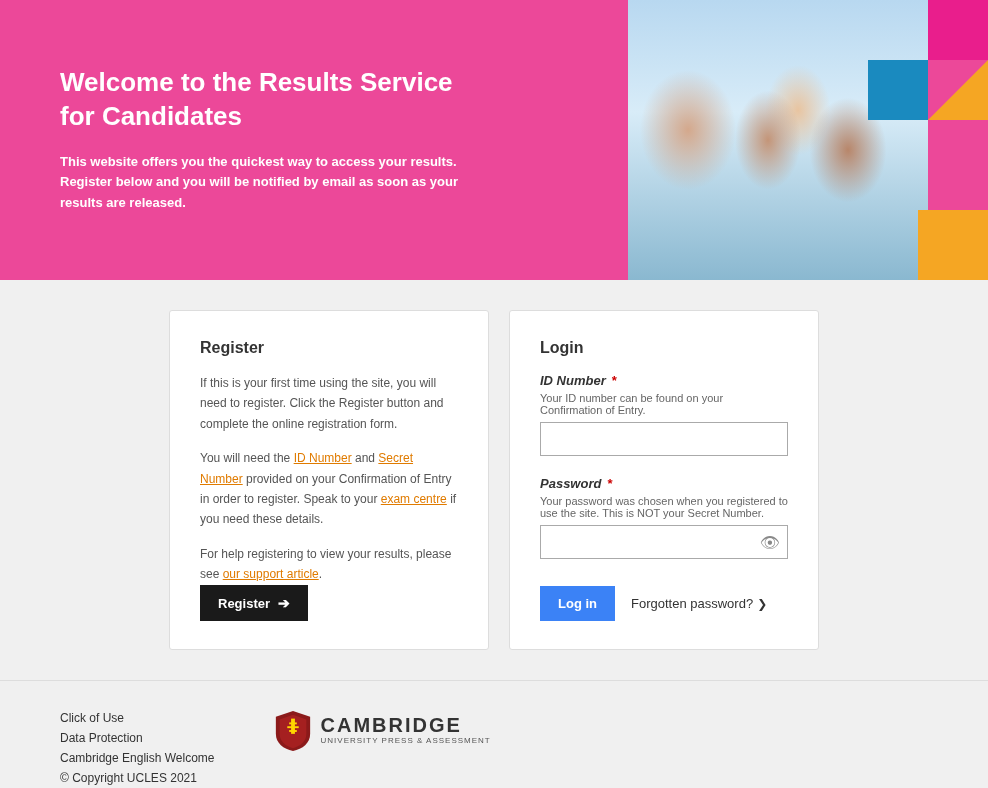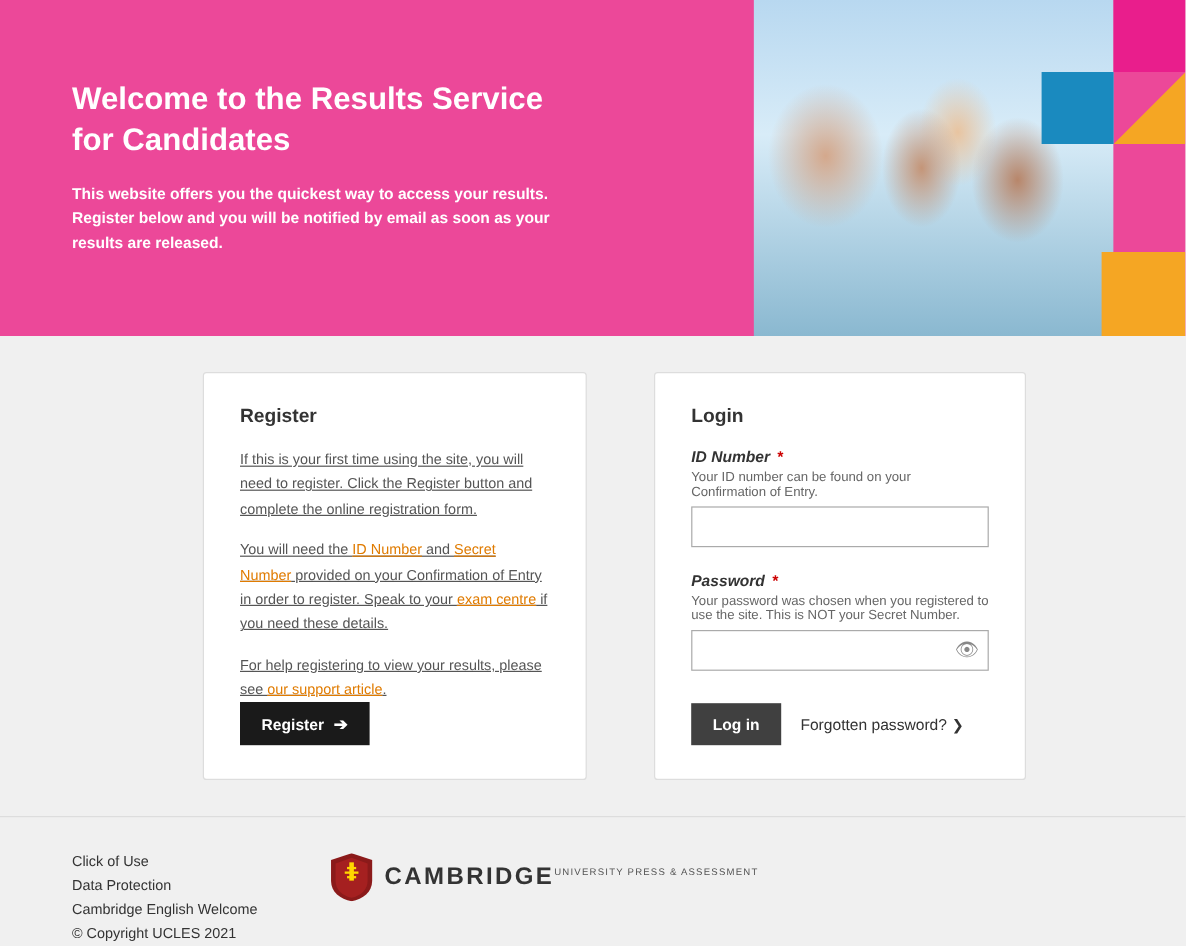--- a/index.html
+++ b/index.html
@@ -106,33 +106,31 @@
 
     
     .card {
       background: #fff;
       border: 1px solid #ddd;
       border-radius: 3px;
       padding: 28px 30px;
       width: 320px;
       min-height: 340px;
       position: relative;
-      margin-left: 36px;
     }
     .card-title {
       font-size: 16px;
       font-weight: bold;
       color: #333;
       margin-bottom: 16px;
     }
     .card-body {
       font-size: 12px;
       color: #555;
       line-height: 1.7;
-      text-decoration: underline;
     }
     .card-body p {
       margin-bottom: 14px;
     }
     .card-body a {
       color: #e07b00;
       text-decoration: underline;
     }
 
     
@@ -205,21 +203,21 @@
     .login-actions {
       display: flex;
       align-items: center;
       gap: 16px;
       margin-top: 8px;
       position: absolute;
       bottom: 28px;
       left: 30px;
     }
     .btn-login {
-      background: #404040;
+      background: #3b82f6;
       color: #fff;
       border: none;
       padding: 10px 18px;
       font-size: 13px;
       font-weight: bold;
       cursor: pointer;
     }
     .forgot-link {
       display: flex;
       align-items: center;
@@ -256,20 +254,21 @@
       display: flex;
       align-items: center;
       gap: 10px;
     }
     .cambridge-shield {
       width: 36px;
       height: 40px;
     }
     .cambridge-text-block {
       display: flex;
+      flex-direction: column;
     }
     .cambridge-name {
       font-size: 20px;
       font-weight: bold;
       color: #333;
       letter-spacing: 2px;
       line-height: 1;
     }
     .cambridge-sub {
       font-size: 8px;

